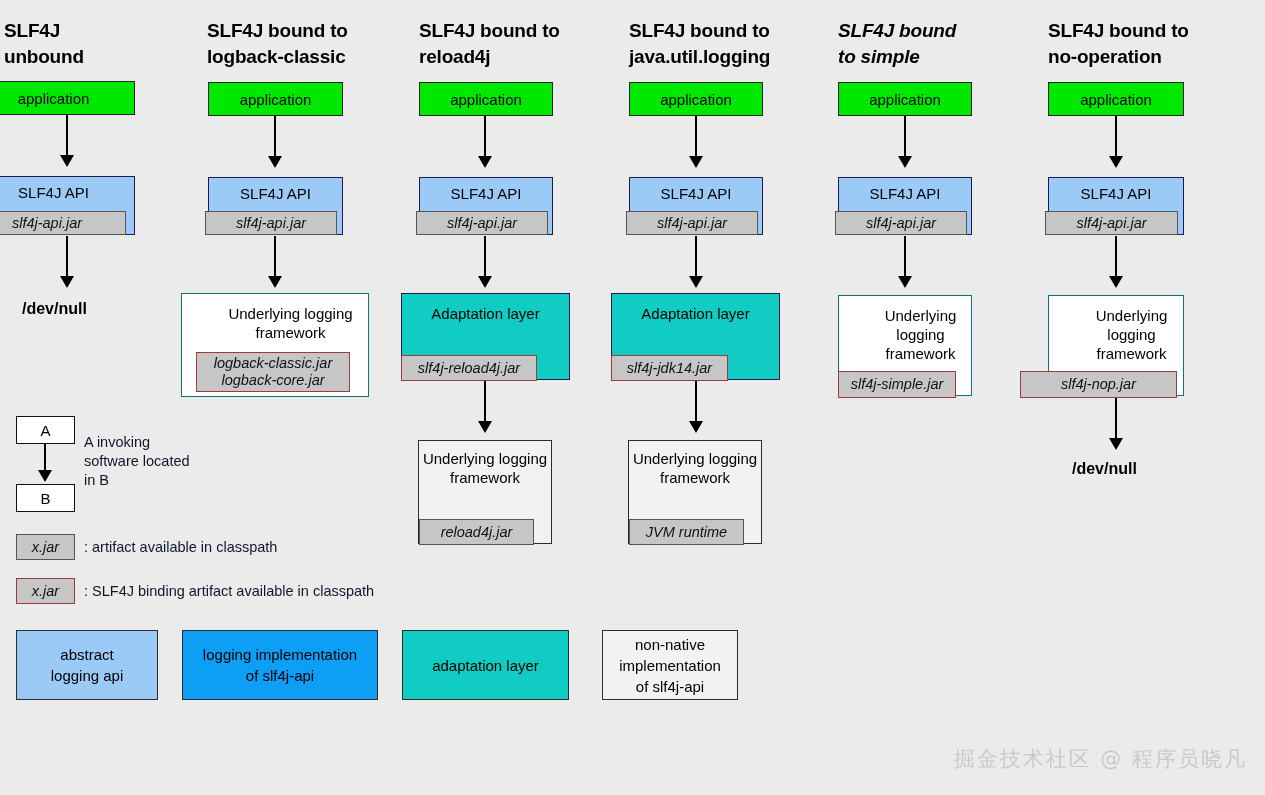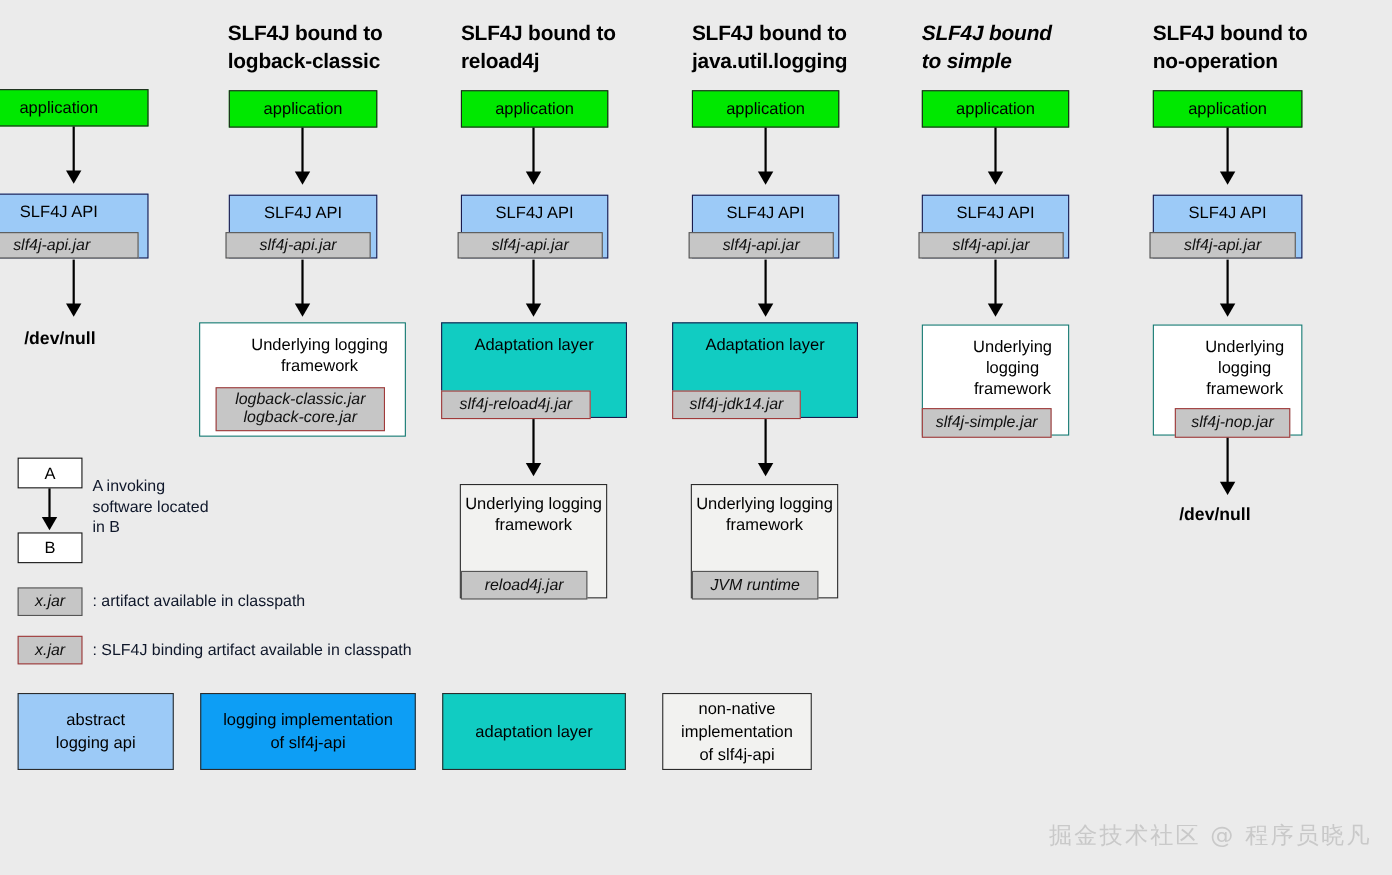--- a/index.html
+++ b/index.html
@@ -159,20 +159,22 @@
     letter-spacing: 2px;
     white-space: nowrap;
     font-family: "DejaVu Sans", sans-serif;
   }
 </style>
 </head>
 <body>
 
 <div class="canvas">
 
+  <div class="col-title" style="left:4px; top:18px;">SLF4J
+unbound</div>
 
   <div class="box box-app" style="left:-28px; top:81px; width:163px; height:34px;">application</div>
   <div class="arrow-line" style="left:66px; top:115px; height:42px;"></div>
   <div class="arrow-head" style="left:60px; top:155px;"></div>
 
   <div class="box box-api" style="left:-28px; top:176px; width:163px; height:59px;">SLF4J API</div>
   <div class="jar" style="left:-32px; top:211px; width:158px; height:24px;">slf4j-api.jar</div>
 
   <div class="arrow-line" style="left:66px; top:236px; height:42px;"></div>
   <div class="arrow-head" style="left:60px; top:276px;"></div>
@@ -271,21 +273,21 @@
 
   <div class="box box-api" style="left:1048px; top:177px; width:136px; height:58px;">SLF4J API</div>
   <div class="jar" style="left:1045px; top:211px; width:133px; height:24px;">slf4j-api.jar</div>
 
   <div class="arrow-line" style="left:1115px; top:236px; height:42px;"></div>
   <div class="arrow-head" style="left:1109px; top:276px;"></div>
 
   <div class="box box-native" style="left:1048px; top:295px; width:136px; height:101px; padding-top:10px;">Underlying
 logging
 framework</div>
-  <div class="jar jar-binding" style="left:1068px; top:371px; width:105px; height:27px;">slf4j-nop.jar</div>
+  <div class="jar jar-binding" style="left:1020px; top:371px; width:157px; height:27px;">slf4j-nop.jar</div>
 
   <div class="arrow-line" style="left:1115px; top:398px; height:42px;"></div>
   <div class="arrow-head" style="left:1109px; top:438px;"></div>
   <div class="devnull" style="left:1072px; top:460px;">/dev/null</div>
 
   <div class="legend-box-ab" style="left:16px; top:416px; width:59px; height:28px;">A</div>
   <div class="arrow-line" style="left:44px; top:444px; height:32px;"></div>
   <div class="arrow-head" style="left:38px; top:470px;"></div>
   <div class="legend-box-ab" style="left:16px; top:484px; width:59px; height:28px;">B</div>
   <div class="legend-text" style="left:84px; top:433px;">A invoking

